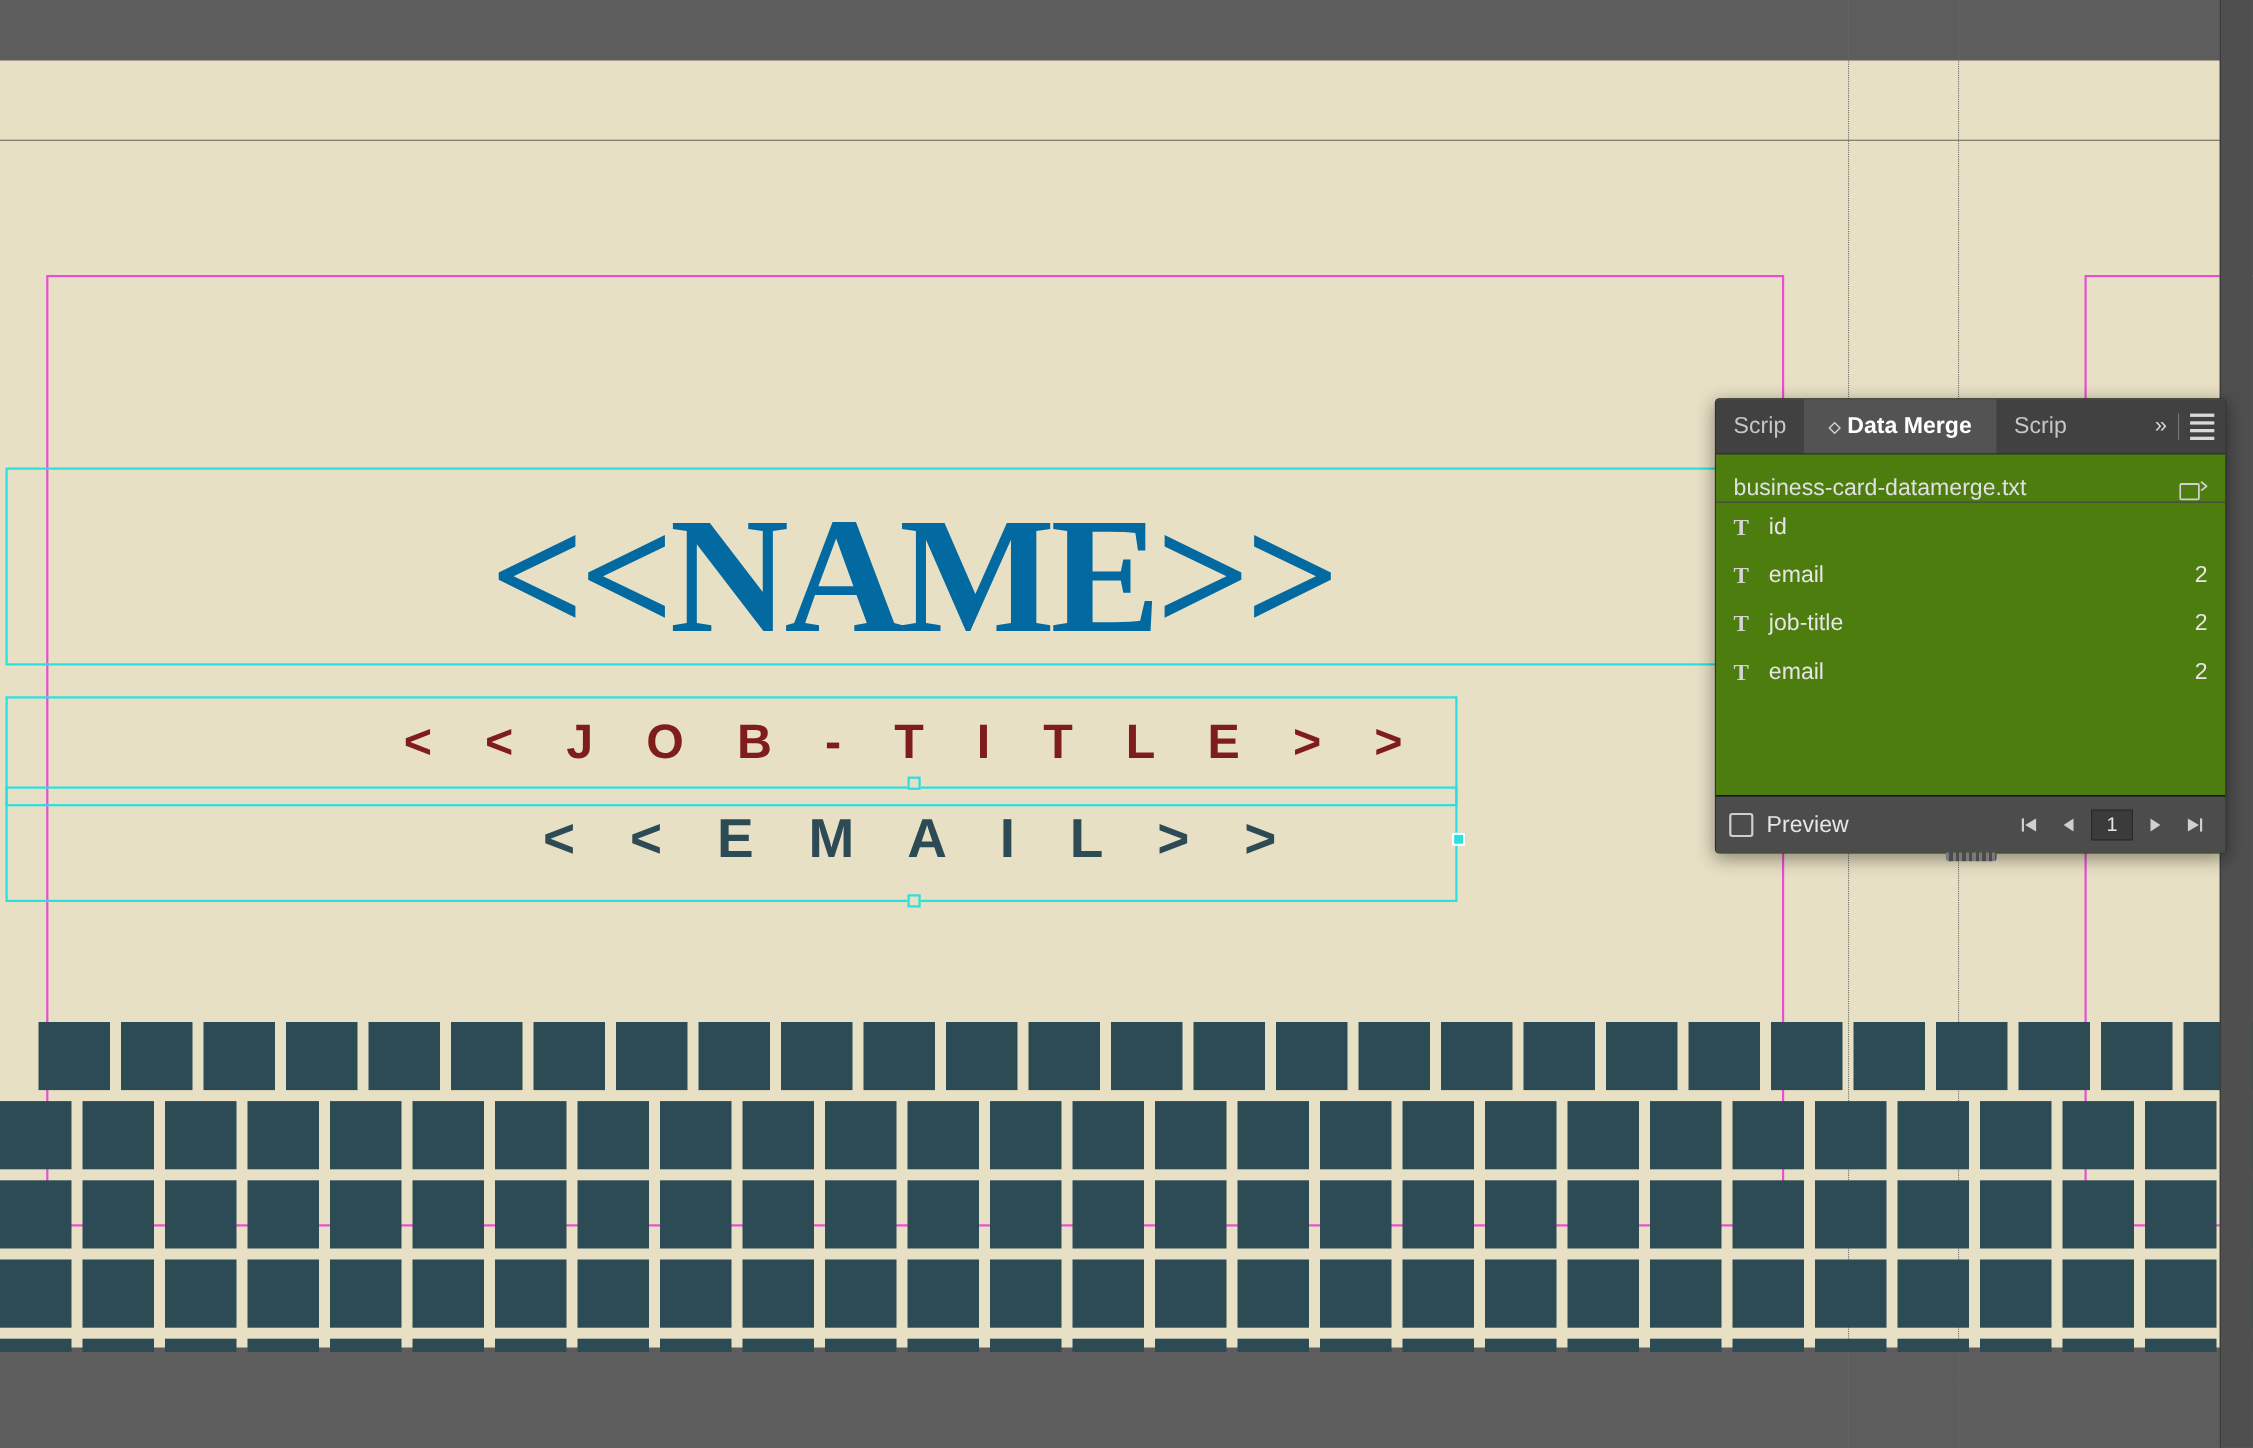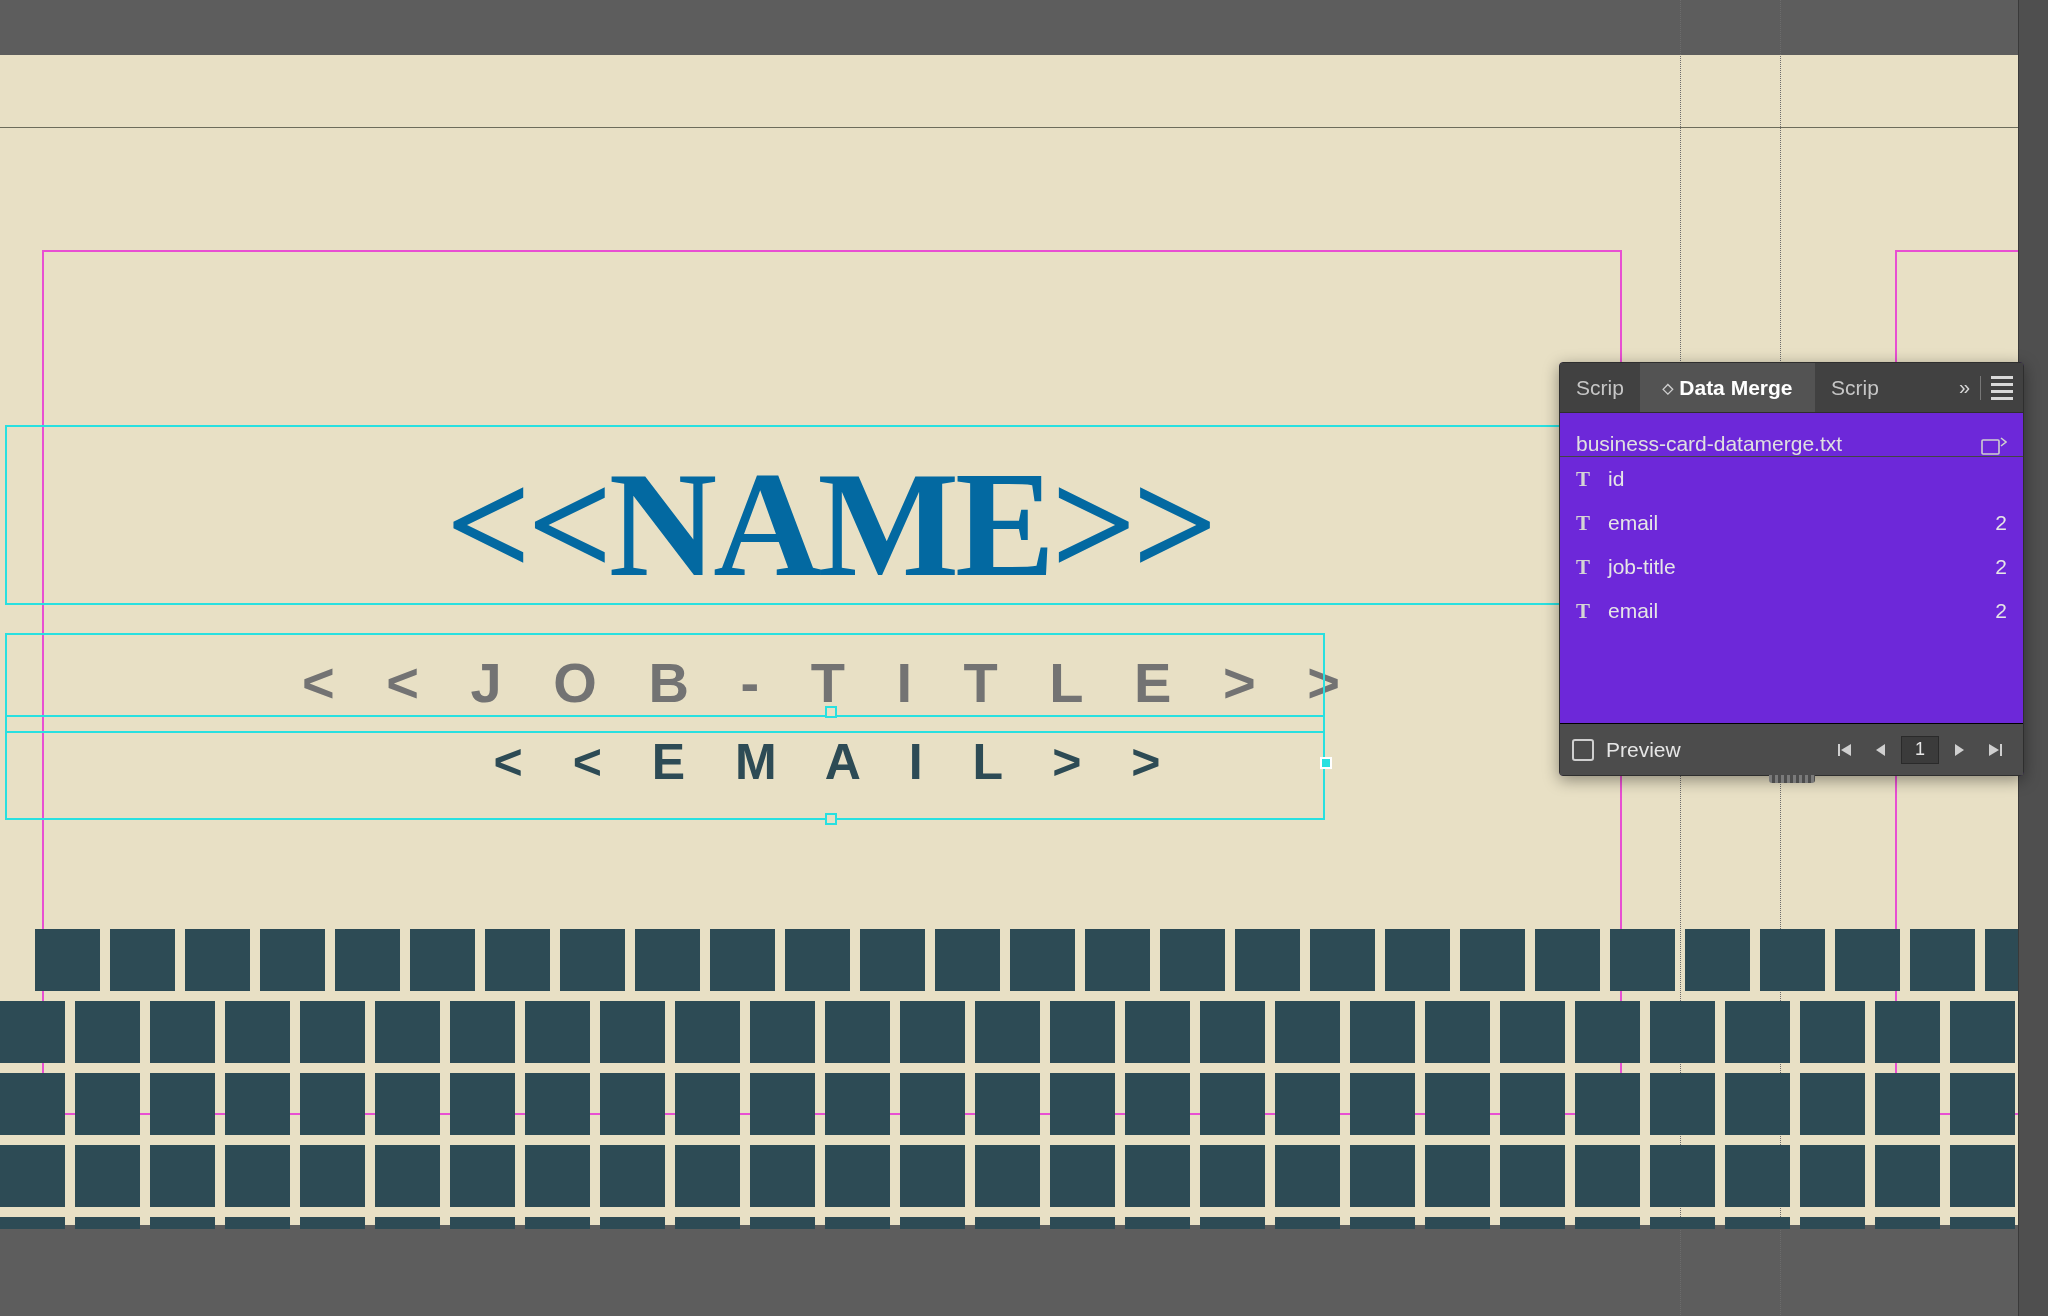--- a/index.html
+++ b/index.html
@@ -105,23 +105,23 @@
     letter-spacing: -4px;
     color: #0369a1;
   }
   .ph-job {
     position: absolute;
     left: 0; top: 595px;
     width: 1660px;
     text-align: center;
     font-family: Arial, Helvetica, sans-serif;
     font-weight: 700;
-    font-size: 56px;
+    font-size: 44px;
     letter-spacing: 18px;
-    color: #737373;
+    color: #7f1d1d;
   }
   .ph-email {
     position: absolute;
     left: 0; top: 678px;
     width: 1660px;
     text-align: center;
     font-family: Arial, Helvetica, sans-serif;
     font-weight: 700;
     font-size: 50px;
     letter-spacing: 18px;
@@ -151,21 +151,21 @@
     flex: 0 0 auto;
   }
   .sq-row.firstpad { padding-left: 35px; }
 
   
   .panel {
     position: absolute;
     left: 1559px;
     top: 362px;
     width: 465px;
-    background: #6d28d9;
+    background: #4d7c0f;
     border: 1px solid #2e2e2e;
     border-radius: 4px;
     box-shadow: 0 4px 16px rgba(0,0,0,.4);
     color: #e6e6e6;
     font-size: 21px;
   }
   .panel .tabs {
     display: flex;
     align-items: center;
     height: 50px;

